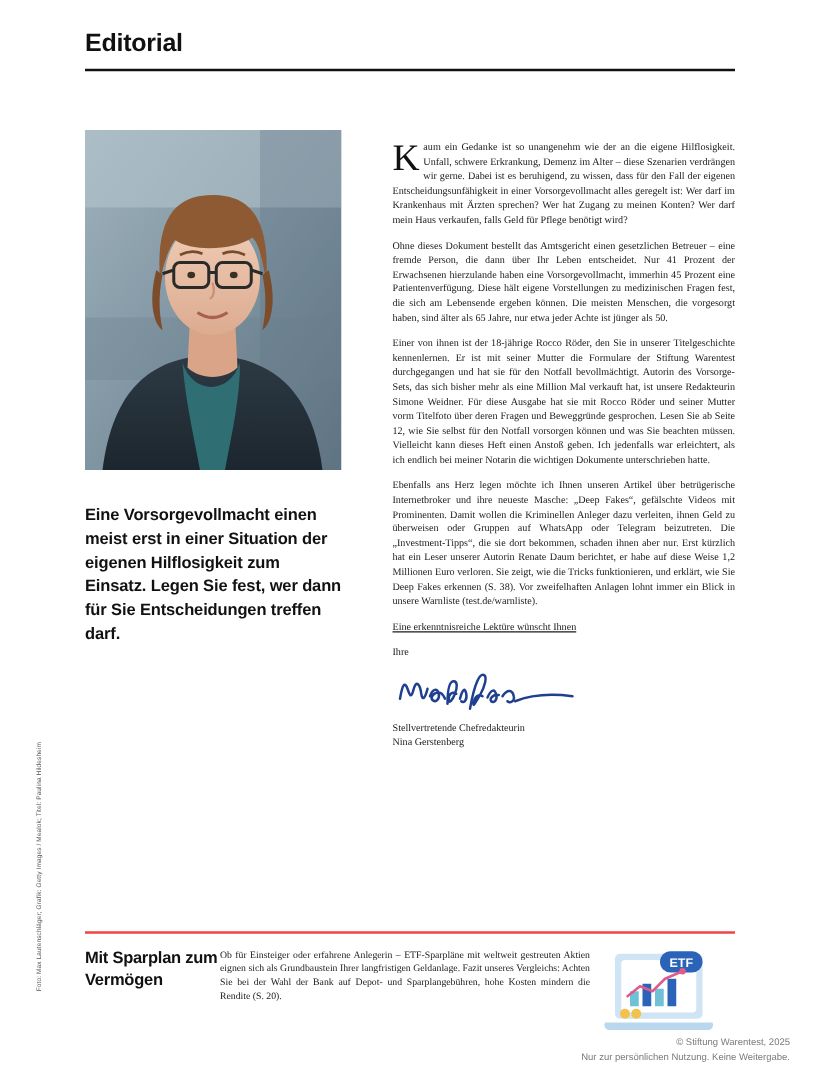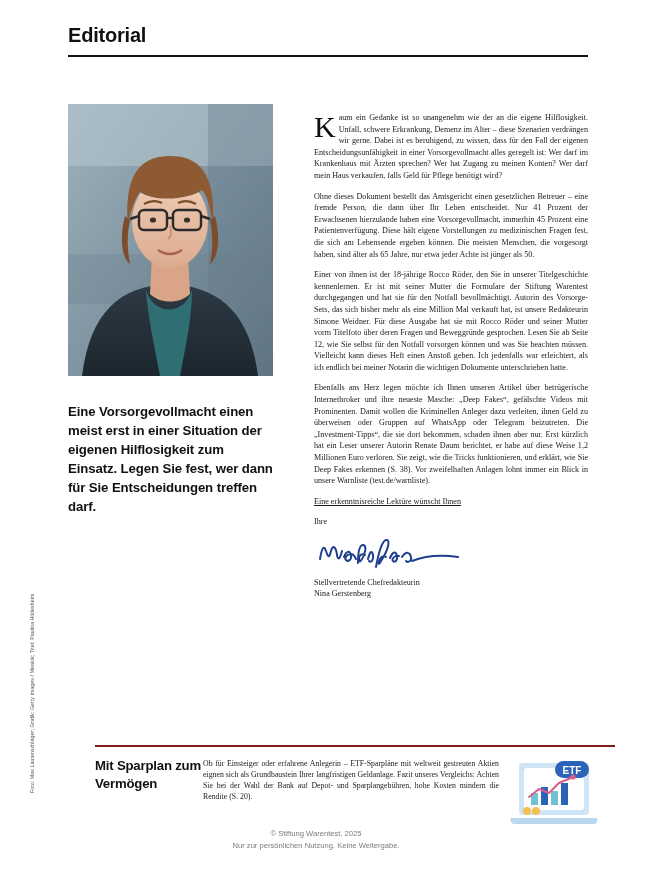--- a/index.html
+++ b/index.html
@@ -122,23 +122,22 @@
     font-size: 8.1px;
     line-height: 11.4px;
   }
 
   
   .promo {
     position: absolute;
     left: 68px;
     top: 745px;
     width: 520px;
-    border-top: 2px solid #7f1d1d;
+    border-top: 2px solid #ef4444;
     padding-top: 10px;
-    margin-left: 27px;
   }
   .promo-inner {
     display: flex;
     align-items: flex-start;
   }
   .promo-title {
     font-family: "Liberation Sans", sans-serif;
     font-weight: bold;
     font-size: 13.2px;
     line-height: 18px;
@@ -160,21 +159,21 @@
     justify-content: flex-end;
     padding-top: 2px;
   }
 
   
   .footer {
     position: absolute;
     left: 0;
     top: 828px;
     width: 632px;
-    text-align: center;
+    text-align: right;
     font-family: "Liberation Sans", sans-serif;
     font-size: 7.6px;
     line-height: 12px;
     color: #7b7b7b;
   }
 </style>
 </head>
 <body>
 
 <div class="page">

